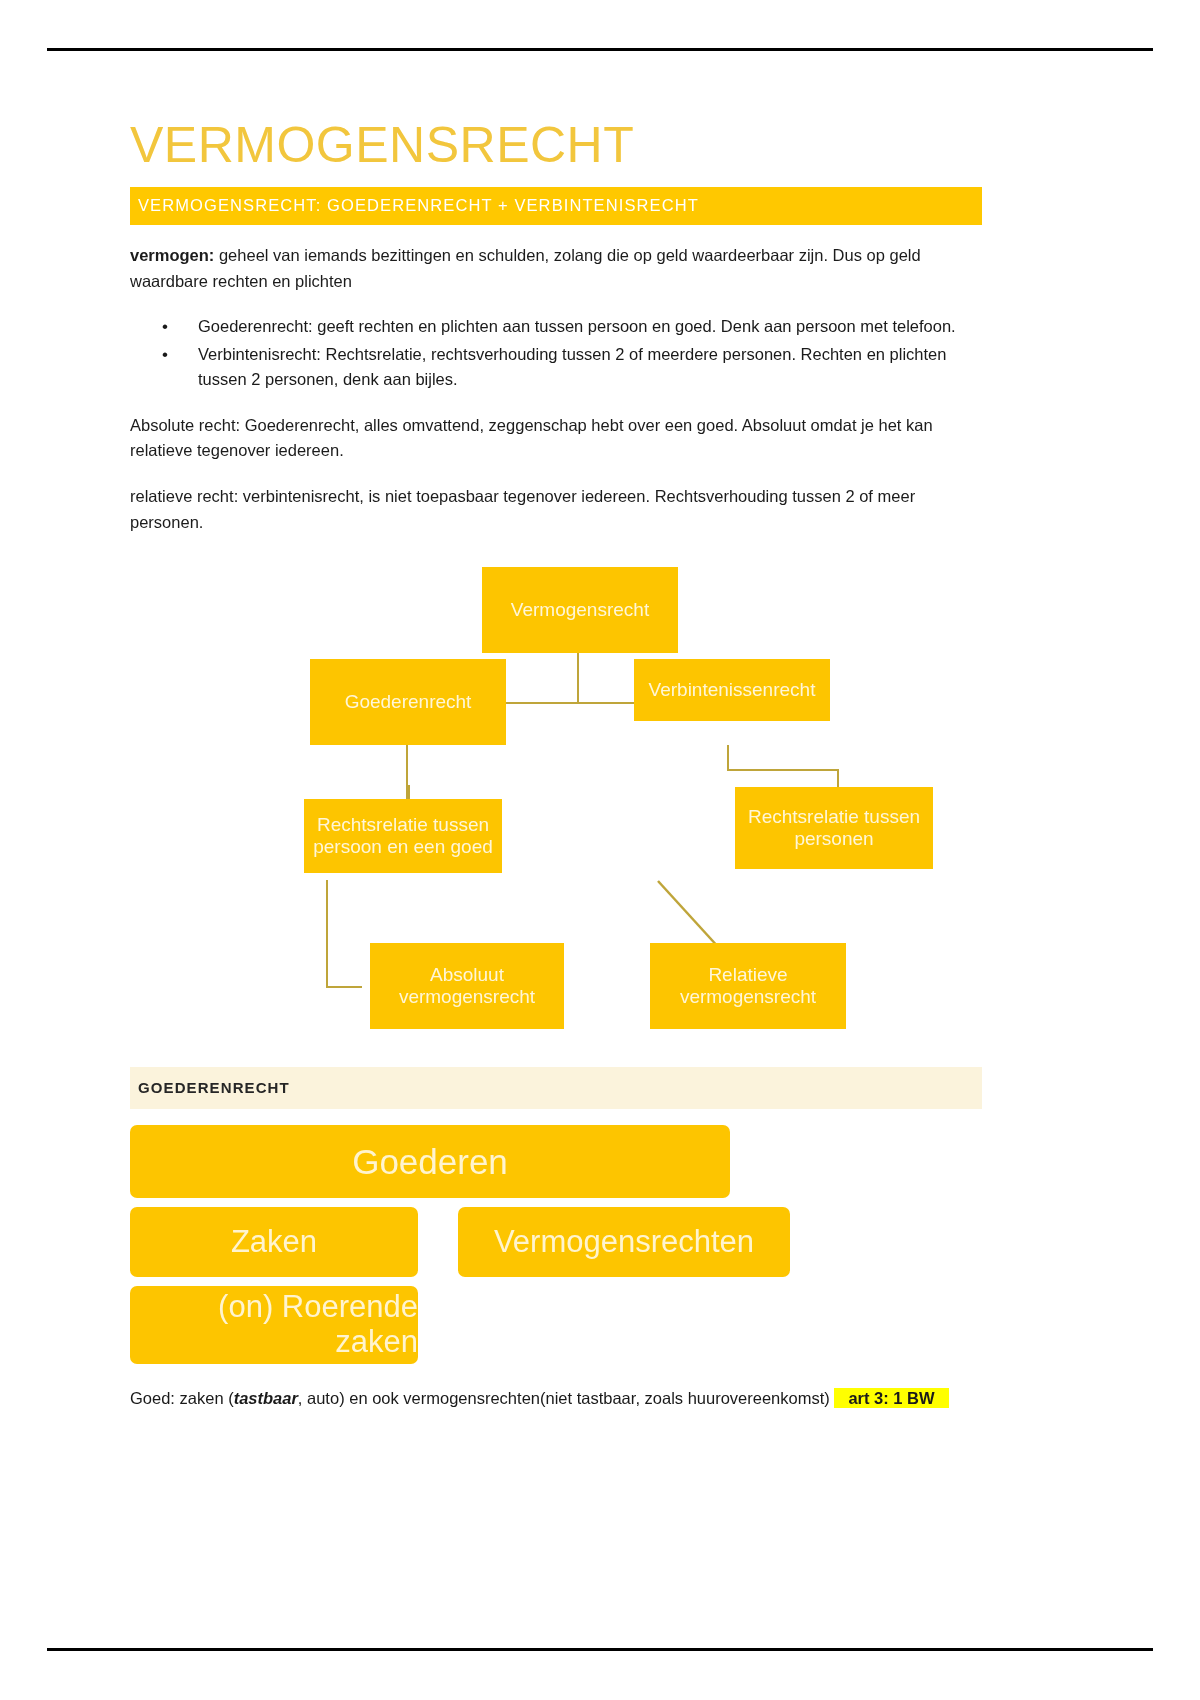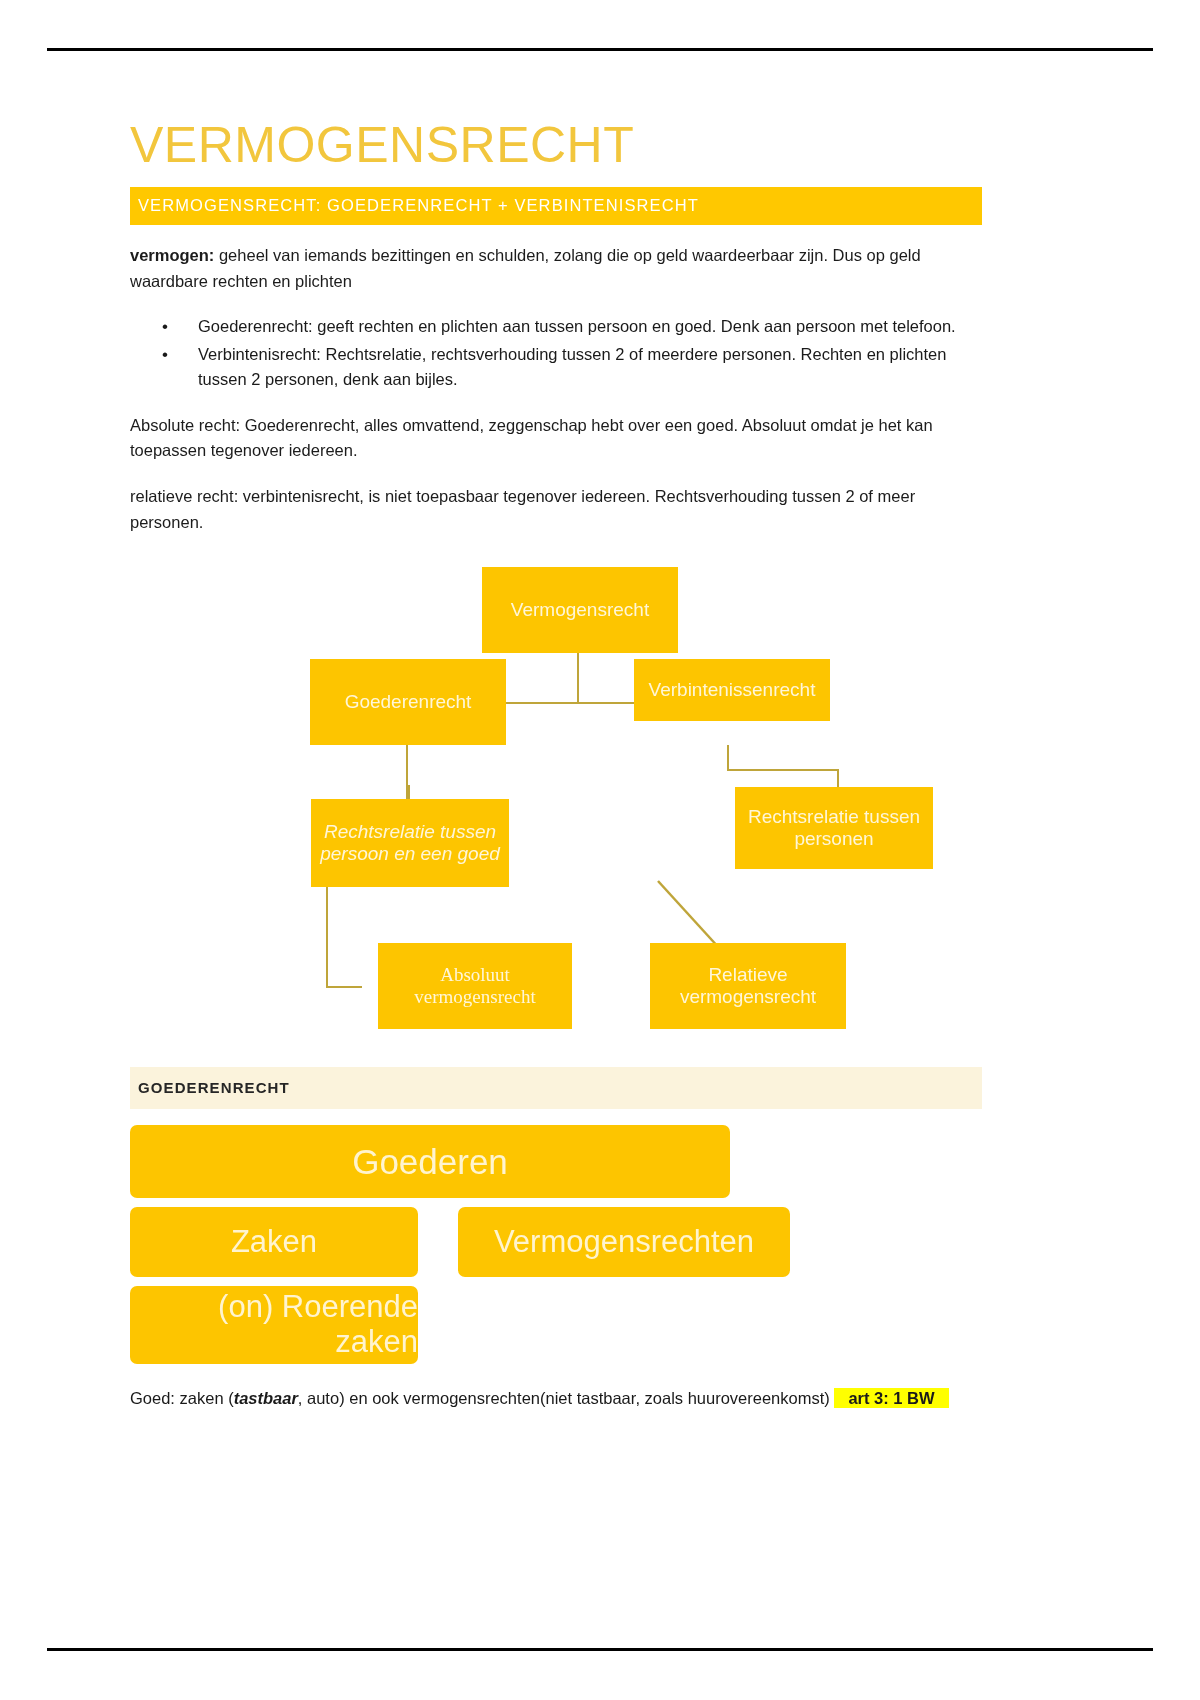--- a/index.html
+++ b/index.html
@@ -176,21 +176,21 @@
 
     <div class="band">VERMOGENSRECHT: GOEDERENRECHT + VERBINTENISRECHT</div>
 
     <p class="body"><b>vermogen:</b><span> geheel van iemands bezittingen en schulden, zolang die op geld waardeerbaar zijn. Dus op geld waardbare rechten en plichten</span></p>
 
     <ul class="bullets">
       <li>Goederenrecht: geeft rechten en plichten aan tussen persoon en goed. Denk aan persoon met telefoon.</li>
       <li>Verbintenisrecht: Rechtsrelatie,  rechtsverhouding tussen 2 of meerdere personen. Rechten en plichten tussen 2 personen, denk aan bijles.</li>
     </ul>
 
-    <p class="body">Absolute recht: Goederenrecht, alles omvattend, zeggenschap hebt over een goed. Absoluut omdat je het kan toepassen tegenover iedereen.</p>
+    <p class="body">Absolute recht: Goederenrecht, alles omvattend, zeggenschap hebt over een goed. Absoluut omdat je het kan relatieve tegenover iedereen.</p>
     <p class="body">relatieve recht: verbintenisrecht, is niet toepasbaar tegenover iedereen. Rechtsverhouding tussen 2 of meer personen.</p>
 
     <div class="diagram">
 
       <div class="dline v" style="left:447px; top:97px; height:52px;"></div>
       <div class="dline h" style="left:374px; top:147px; width:134px;"></div>
       <div class="dline h" style="left:447px; top:147px; width:62px;"></div>
 
       <div class="dline v" style="left:276px; top:190px; height:58px;"></div>
       <div class="dline v" style="left:278px; top:230px; height:22px;"></div>
@@ -211,29 +211,29 @@
       </div>
 
       <div class="dbox" style="left:180px; top:104px; width:196px; height:86px;">
         <span>Goederenrecht</span>
       </div>
 
       <div class="dbox" style="left:504px; top:104px; width:196px; height:62px;justify-content:center;">
         <span>Verbintenissenrecht</span>
       </div>
 
-      <div class="dbox" style="left:181px; top:244px; width:198px; height:88px;font-style:italic;">
+      <div class="dbox" style="left:174px; top:244px; width:198px; height:74px;">
         <span>Rechtsrelatie tussen persoon en een goed</span>
       </div>
 
       <div class="dbox" style="left:605px; top:232px; width:198px; height:82px;">
         <span>Rechtsrelatie tussen personen</span>
       </div>
 
-      <div class="dbox" style="left:248px; top:388px; width:194px; height:86px;font-family:Liberation Serif, serif;">
+      <div class="dbox" style="left:240px; top:388px; width:194px; height:86px;">
         <span>Absoluut vermogensrecht</span>
       </div>
 
       <div class="dbox" style="left:520px; top:388px; width:196px; height:86px;">
         <span>Relatieve vermogensrecht</span>
       </div>
 
     </div>
 
     <div class="band-pale">GOEDERENRECHT</div>

